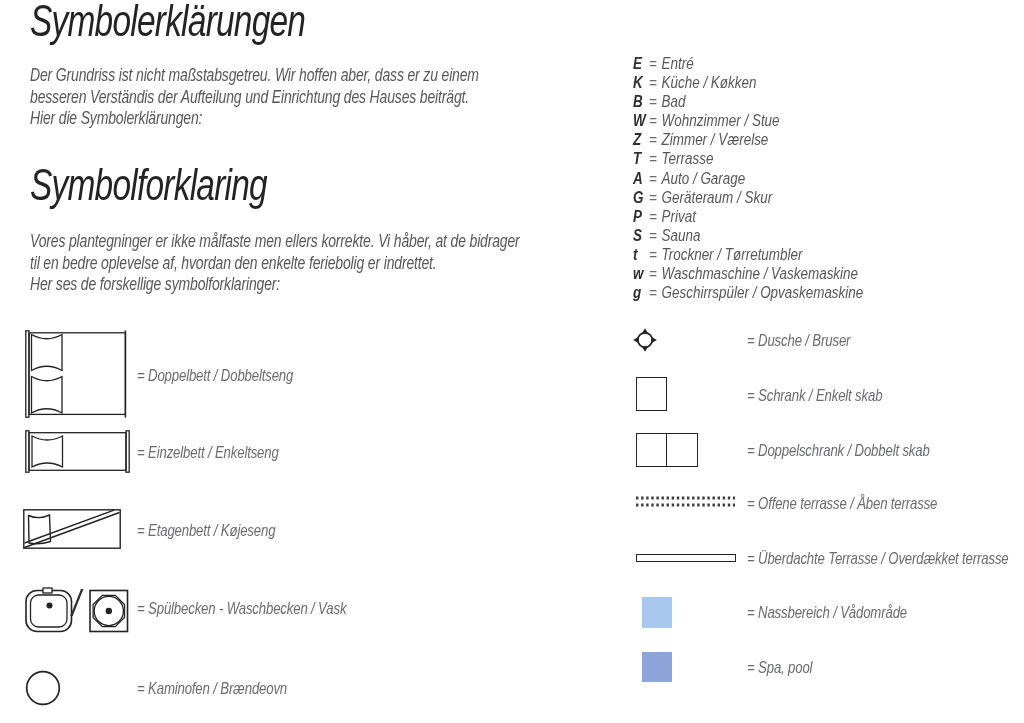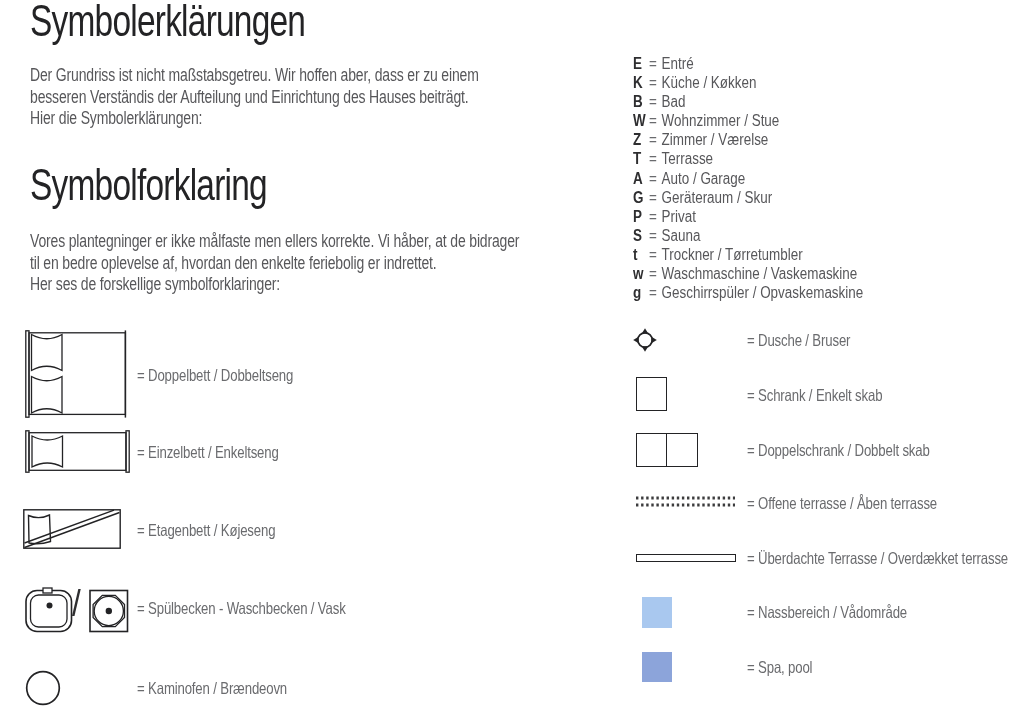--- a/index.html
+++ b/index.html
@@ -2,21 +2,21 @@
 <html><head>
 <meta charset="utf-8">
 <style>
   html,body{margin:0;padding:0;}
   body{
     width:1024px;height:723px;background:#ffffff;
     font-family:"Liberation Sans", sans-serif;
     position:relative;overflow:hidden;
     color:#57575a;
   }
-  #page{position:absolute;inset:0;}
+  #page{position:absolute;inset:0;font-style:italic;}
   .abs{position:absolute;}
   
   .h-cond{
     position:absolute;
     font-size:44px;font-weight:normal;letter-spacing:-1px;
     color:#232325;white-space:nowrap;line-height:46px;
     transform:scaleX(0.76);transform-origin:0 0;
   }
   
   .body-cond{

